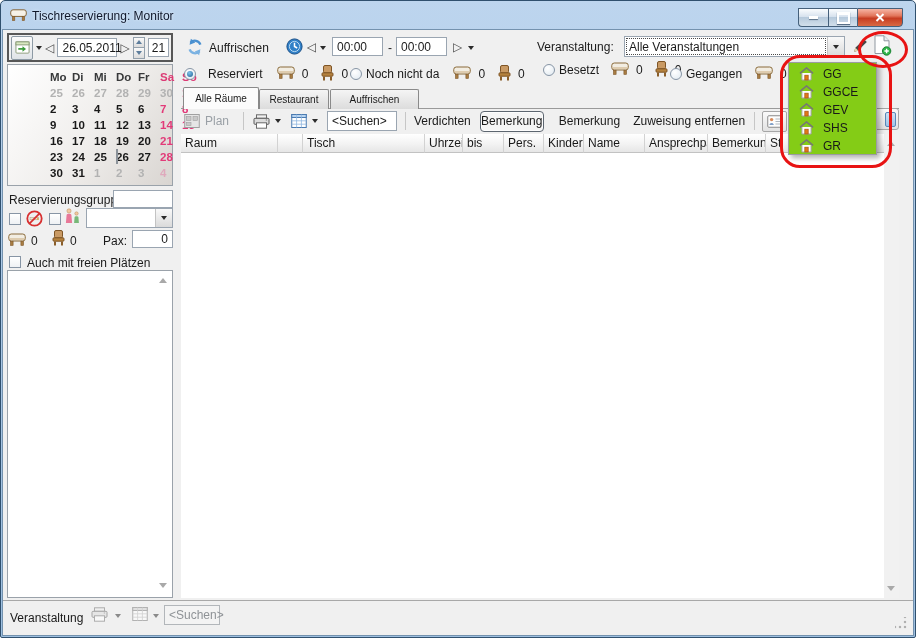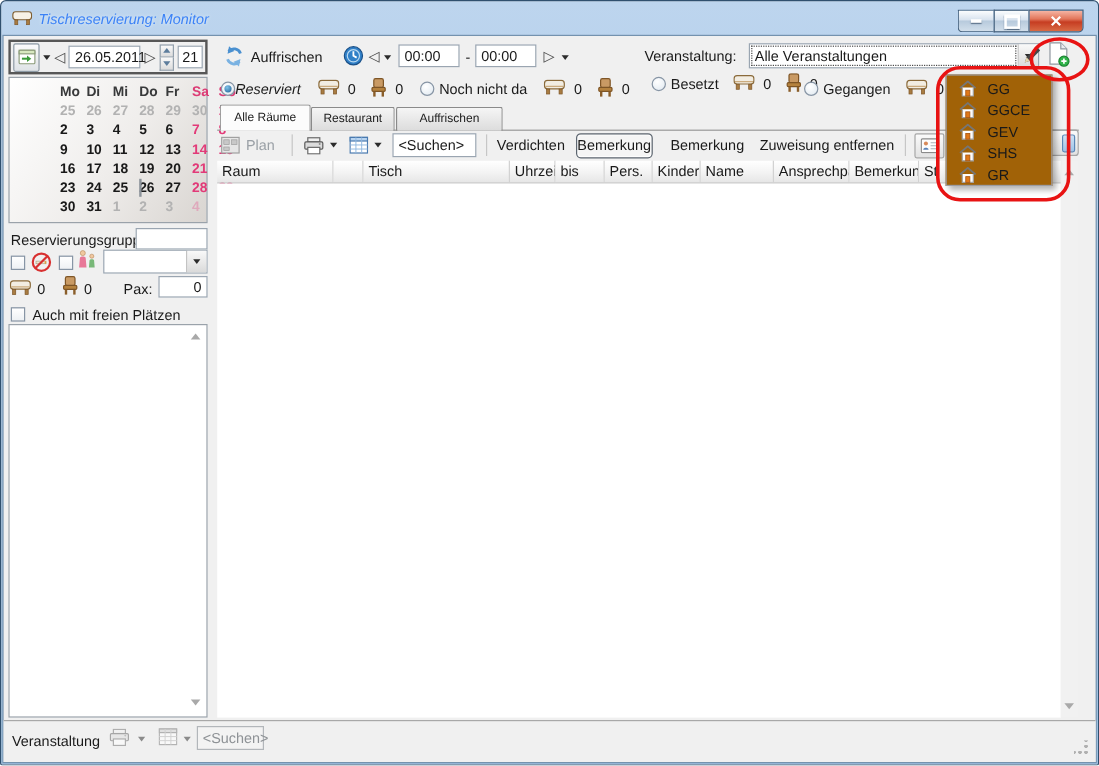--- a/index.html
+++ b/index.html
@@ -7,21 +7,21 @@
        font-family:"Liberation Sans","DejaVu Sans",sans-serif;font-size:12px;color:#1a1a1a;
        background:#fff;-webkit-font-smoothing:antialiased;}
   .abs{position:absolute;}
   .lbl{white-space:nowrap;}
 
   
   .frame{position:absolute;inset:0;border:1px solid #30506e;border-radius:5px 5px 2px 2px;
          background:linear-gradient(#bdd5ee 0%,#aac8e6 45%,#9dbfe0 100%);box-sizing:border-box;}
   .client-bg{position:absolute;left:3px;top:30px;width:910px;height:605px;background:#f0f0f0;
              box-shadow:0 0 0 1px #7492ae;}
-  .titlebar-title{position:absolute;left:32px;top:9px;color:#3b82f6;text-shadow:0 0 3px #e8f2fc;font-style:italic;}
+  .titlebar-title{position:absolute;left:32px;top:9px;color:#0f172a;text-shadow:0 0 3px #e8f2fc;}
   .win-controls{position:absolute;right:13px;top:8px;display:flex;}
   .win-btn{height:19px;border:1px solid #45607b;box-sizing:border-box;display:flex;align-items:center;justify-content:center;}
   .win-btn.min{width:30px;border-right:none;border-radius:0 0 0 4px;
     background:linear-gradient(#fbfdfe,#d7e2ee 45%,#b7cadc 50%,#d2dfeb 100%);}
   .win-btn.max{width:29px;border-right:none;
     background:linear-gradient(#fbfdfe,#d7e2ee 45%,#b7cadc 50%,#d2dfeb 100%);}
   .win-btn.close{width:46px;border-radius:0 0 4px 0;
     background:linear-gradient(#f6b5a4 0%,#e2765b 40%,#c63d22 55%,#d96a44 100%);}
   .glyph-min{width:9px;height:3px;background:#fff;box-shadow:0 1px 1px #5a7088;}
   .glyph-max{width:9px;height:7px;border:2px solid #fff;border-top-width:3px;box-shadow:0 1px 1px #5a7088;}
@@ -92,21 +92,21 @@
   .gridbody{left:181px;top:153px;width:703px;height:445px;background:#fff;}
   .vscroll{left:884px;top:134px;width:15px;height:464px;background:#f1f1f1;}
 
   
   .toggled-btn{box-sizing:border-box;border:1px solid #5d6670;border-radius:4px;background:#f5f5f5;
                box-shadow:inset 0 0 0 1px #fdfdfd;display:flex;align-items:center;justify-content:center;}
   .small-btn{box-sizing:border-box;border:1px solid #a6a6a6;border-radius:2px;
              background:linear-gradient(#fafafa,#e2e2e2);display:flex;align-items:center;justify-content:center;}
 
   
-  .menu{left:788px;top:62px;width:89px;height:93px;background:#a16207;border:1px solid #9c9ca2;box-sizing:border-box;
+  .menu{left:788px;top:62px;width:89px;height:93px;background:#84cc16;border:1px solid #9c9ca2;box-sizing:border-box;
         box-shadow:3px 3px 5px rgba(0,0,0,.3);z-index:40;padding-top:2px;}
   .menu-item{height:18px;display:flex;align-items:center;padding-left:10px;}
   .menu-label{margin-left:9px;font-size:12px;color:#191919;}
 
   
   .ring-menu{left:780px;top:55px;width:106px;height:107px;border:3px solid var(--ann);border-radius:20px;z-index:50;}
   .ring-icon{left:858px;top:31px;width:44px;height:31px;border:3px solid var(--ann);border-radius:50%;z-index:50;}
 
   
   .bottombar{left:3px;top:600px;width:910px;height:35px;background:#f0f0f0;border-top:1px solid #a8a8a8;box-sizing:border-box;}
@@ -309,21 +309,21 @@
   <span>00:00</span>
 </div>
 <div class="abs lbl" style="left:388px;top:41px;">-</div>
 <div class="abs tfield" style="left:396px;top:37px;width:51px;height:19px;">
   <span>00:00</span>
 </div>
 <span class="abs arrow-glyph" style="left:453px;top:41px;">▷</span>
 <span class="abs tri dn" style="left:468px;top:46px;"></span>
 
 <div class="abs lbl" style="left:537px;top:40px;">Veranstaltung:</div>
-<div class="abs combo" style="left:624px;top:36px;width:242px;height:21px;">
+<div class="abs combo" style="left:624px;top:36px;width:221px;height:21px;">
   <span class="focus-dotted lbl" style="flex:1;display:flex;align-items:center;padding:0 4px;">Alle Veranstaltungen</span>
   <span class="cb-btn">
       <span class="tri dn"></span>
     </span>
 </div>
 <div class="abs" style="left:852px;top:37px;">
   <svg width="17" height="17" viewBox="0 0 17 17">
     <path d="M2 15 L3.4 10.8 L12 2.2 L14.8 5 L6.2 13.6 Z" fill="#464646"></path>
     <path d="M2 15 L3.4 10.8 L6.2 13.6 Z" fill="#e6d6ae"></path>
   </svg>
@@ -332,21 +332,21 @@
   <svg width="19" height="21" viewBox="0 0 19 21">
     <path d="M2 0.8 H11 L16 5.8 V18.5 H2 Z" fill="#fff" stroke="#9098a0"></path>
     <path d="M11 0.8 V5.8 H16" fill="#e8ecf0" stroke="#9098a0"></path>
     <circle cx="13.6" cy="16" r="4.2" fill="#30b44a" stroke="#1a8432"></circle>
     <path d="M13.6 13.8 V18.2 M11.4 16 H15.8" stroke="#fff" stroke-width="1.4"></path>
   </svg>
 </div>
 
 <div class="abs" style="left:184px;top:64px;height:20px;display:flex;align-items:center;">
   <span class="radio sel"></span>
-  <span class="lbl" style="margin-left:0;font-style:italic;">Reserviert</span>
+  <span class="lbl" style="margin-left:12px;">Reserviert</span>
   <span style="margin-left:14px;">
   <svg width="18" height="13" viewBox="0 0 18 13">
     <rect x="0.75" y="1" width="16.5" height="7" rx="2.5" fill="#f2ede2" stroke="#8a6a3a"></rect>
     <path d="M1.5 6 h15" stroke="#cbab7d" fill="none"></path>
     <rect x="2.5" y="8.2" width="2.6" height="4.2" fill="#a87c42" stroke="#7e5526" stroke-width="0.6"></rect>
     <rect x="12.9" y="8.2" width="2.6" height="4.2" fill="#a87c42" stroke="#7e5526" stroke-width="0.6"></rect>
   </svg>
 </span>
   <span class="lbl" style="margin-left:7px;">0</span>
   <span style="margin-left:13px;">

